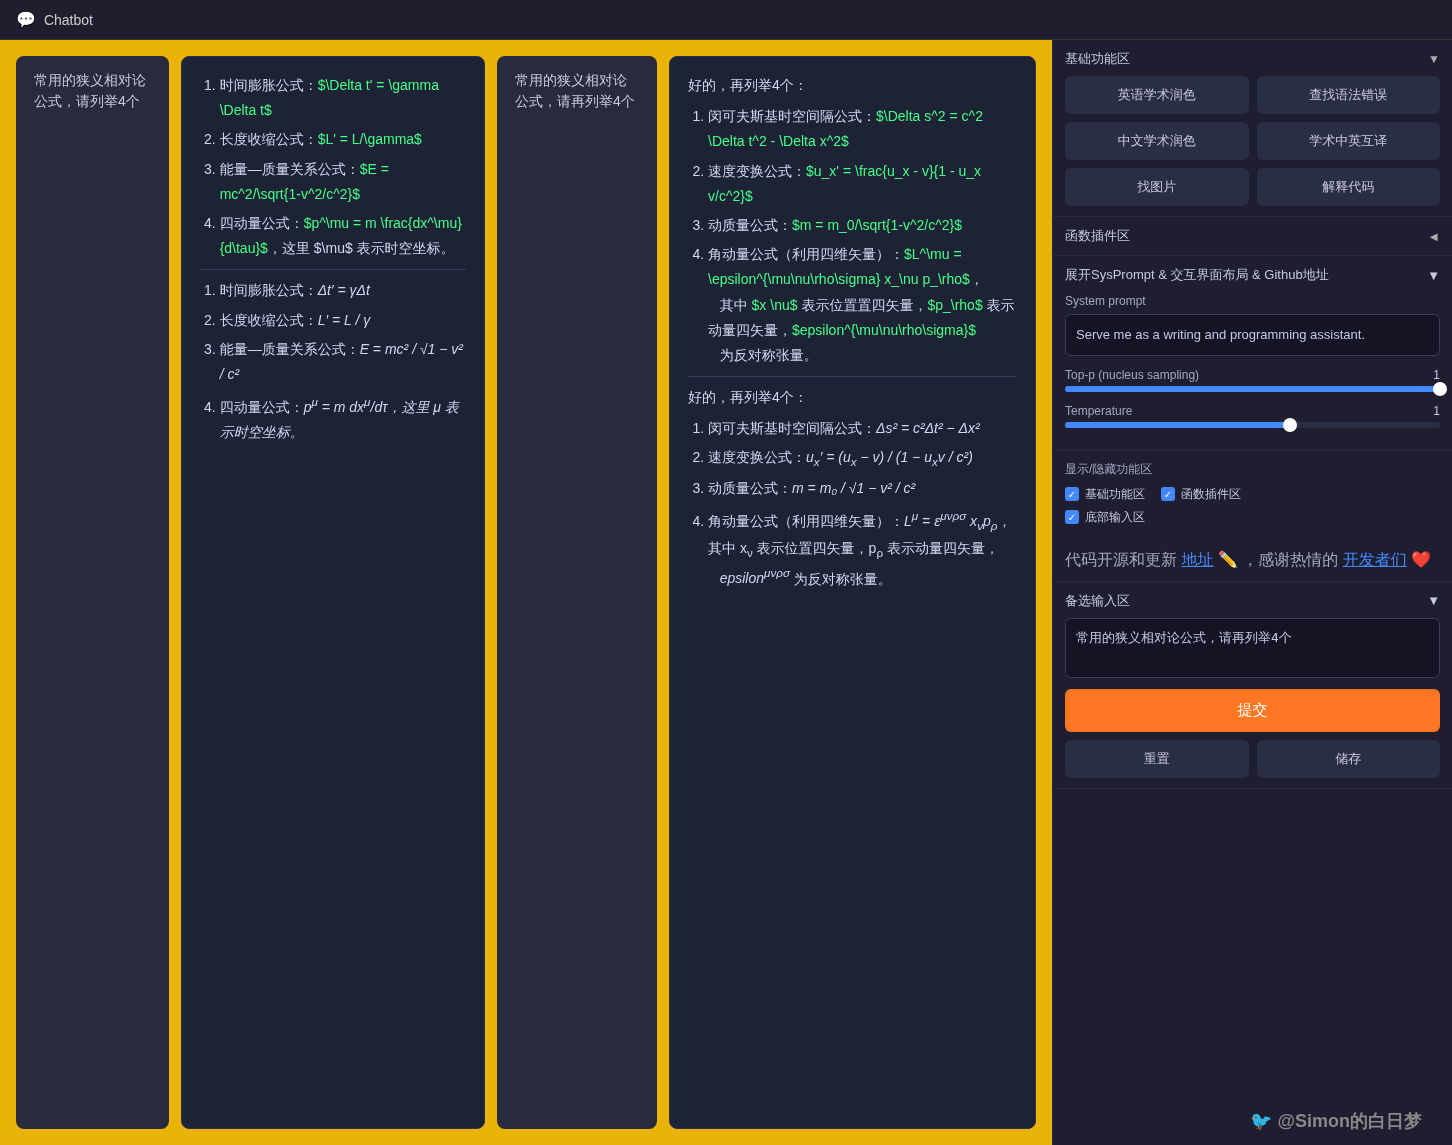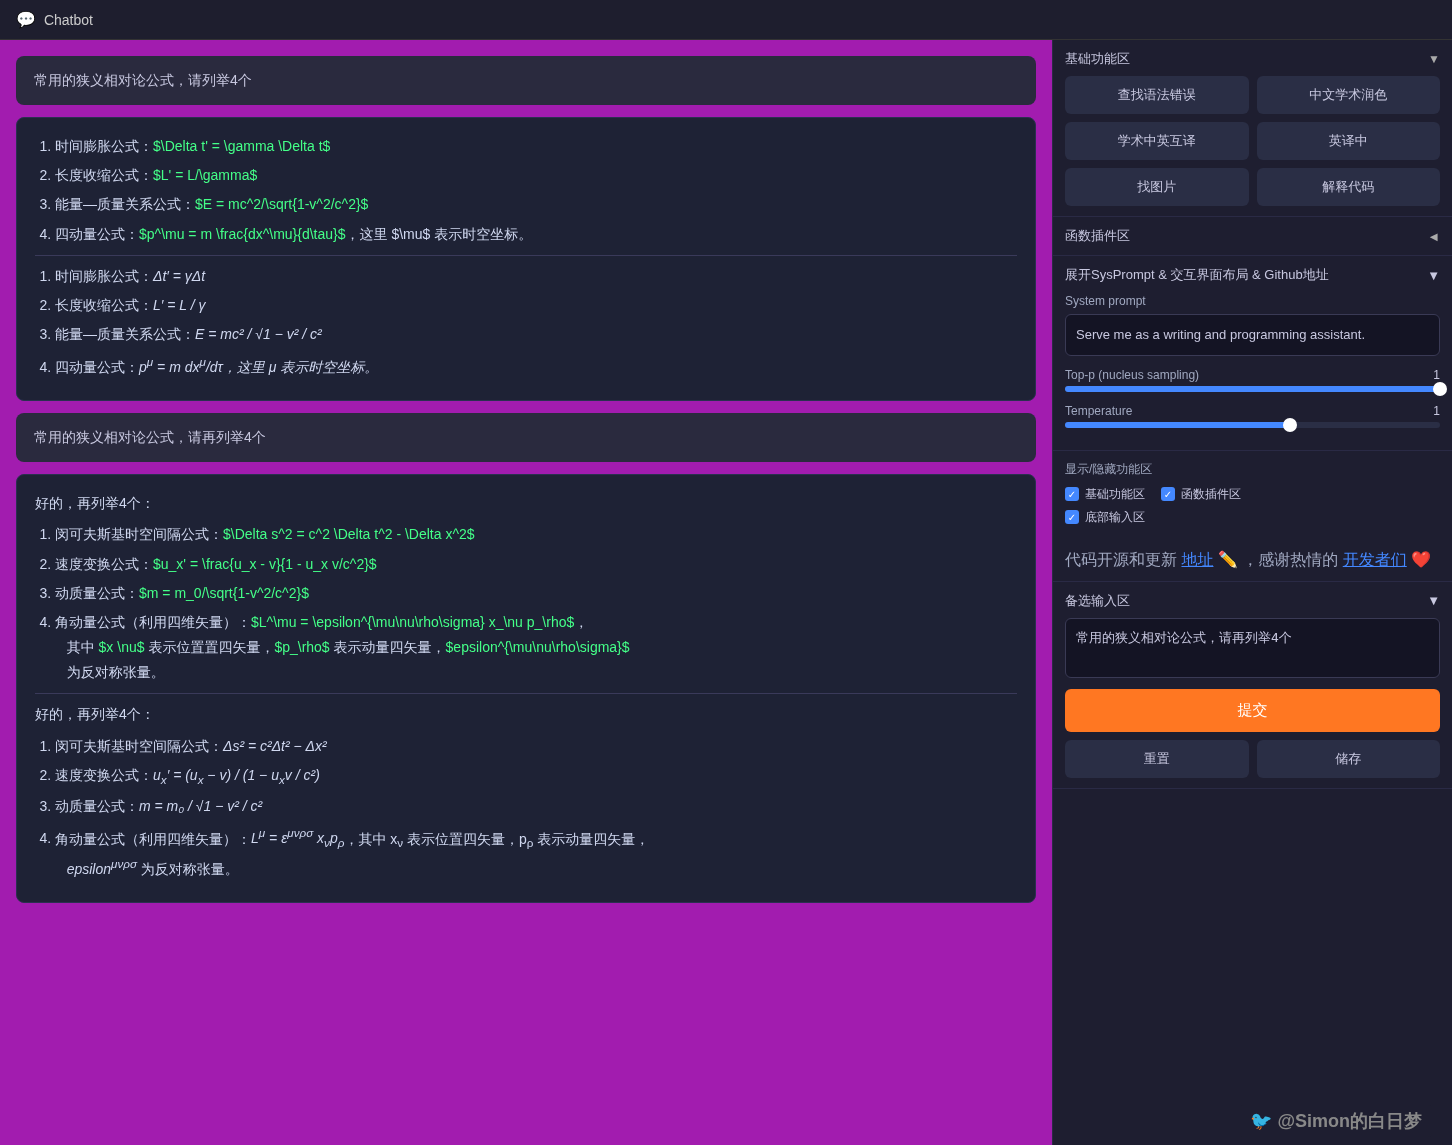--- a/index.html
+++ b/index.html
@@ -35,25 +35,25 @@
     
     .main-layout {
       display: flex;
       flex: 1;
       overflow: hidden;
     }
     
     .chat-area {
       flex: 1;
       display: flex;
-      flex-direction: column;
+      flex-direction: row;
       overflow-y: auto;
       padding: 16px;
       gap: 12px;
-      background: #a21caf;
+      background: #eab308;
     }
     
     .user-bubble {
       background: #2a2a3e;
       border-radius: 8px;
       padding: 14px 18px;
       max-width: 100%;
       color: #c8c8e0;
       font-size: 14px;
       line-height: 1.5;
@@ -370,24 +370,24 @@
   </div>
 
   <div class="sidebar">
 
     <div class="sidebar-section">
       <div class="sidebar-section-header">
         <span>基础功能区</span>
         <span class="chevron">▼</span>
       </div>
       <div class="btn-grid">
+        <button class="func-btn">英语学术润色</button>
         <button class="func-btn">查找语法错误</button>
         <button class="func-btn">中文学术润色</button>
         <button class="func-btn">学术中英互译</button>
-        <button class="func-btn">英译中</button>
         <button class="func-btn">找图片</button>
         <button class="func-btn">解释代码</button>
       </div>
     </div>
 
     <div class="sidebar-section" style="padding: 10px 12px;">
       <div class="func-plugin-header">
         <span>函数插件区</span>
         <span class="tri">◄</span>
       </div>

